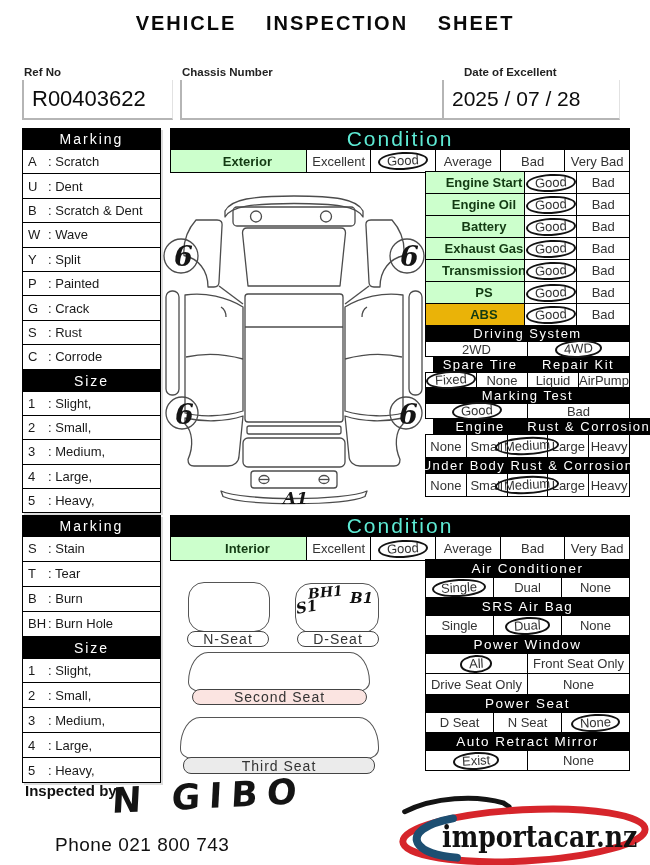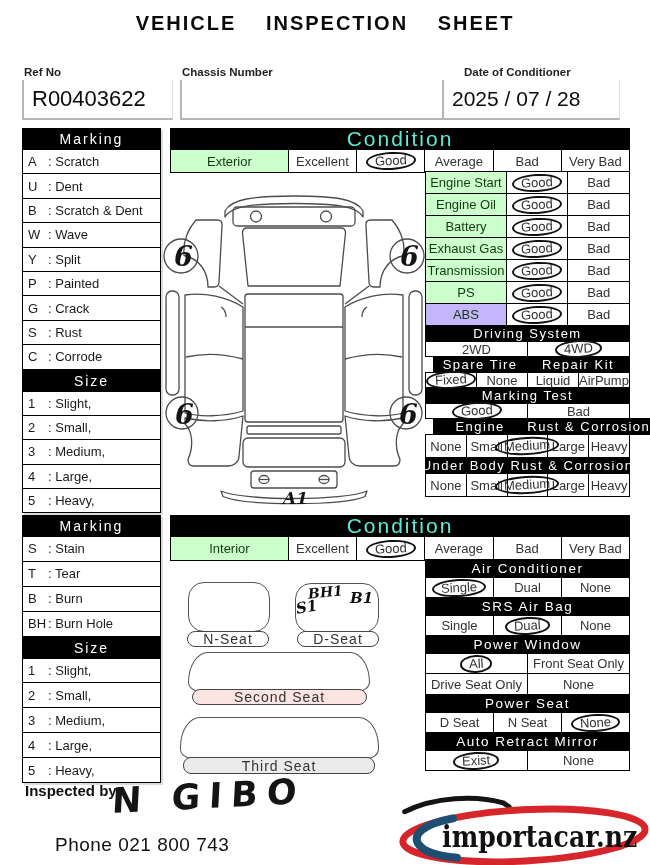--- a/index.html
+++ b/index.html
@@ -24,21 +24,21 @@
   .cond-strip{position:absolute;}
   .cond-bar{height:20px;background:#000;color:#5eead4;font-size:21px;letter-spacing:2px;
             display:flex;align-items:center;justify-content:center;border:1px solid #000;}
   .cond-row{display:flex;margin-top:-1px;}
   .cell{border:1px solid #000;margin-left:-1px;background:#fff;display:flex;
         align-items:center;justify-content:center;font-size:13px;color:#333;
         flex:1;min-width:0;white-space:nowrap;}
   .cond-row .cell{margin-left:0;border-right:none;}
   .cond-row .cell:last-child{border-right:1px solid #000;}
   #ext-cond .cond-row{height:24px;} #int-cond .cond-row{height:25px;}
-  .lab-green{background:#ccffcc;font-weight:normal;color:#123a12;}
+  .lab-green{background:#ccffcc;font-weight:bold;color:#123a12;padding-left:18px;}
   .cond-lab{flex:0 0 25.4%;}
   
   .stack{position:absolute;}
   .st-row{display:flex;margin-top:-1px;}
   .st-row .cell{margin-left:0;border-right:none;}
   .st-row .cell:last-child{border-right:1px solid #000;}
   .st-row.checks{height:23px;}
   .chk-lab{flex:0 0 39%;font-size:13px;}
   .st-header{height:15px;background:#000;color:#fff;font-size:13px;letter-spacing:1.5px;
              display:flex;align-items:center;justify-content:center;border:1px solid #000;
@@ -71,21 +71,21 @@
   <div class="title">VEHICLE INSPECTION SHEET</div>
 
   <div class="fld-label" style="left:24px;top:66px">Ref No</div>
   <div class="fld-box" style="left:22px;top:80px;width:140px">
     <span class="fld-value">R00403622</span>
   </div>
   <div class="fld-label" style="left:182px;top:66px">Chassis Number</div>
   <div class="fld-box" style="left:180px;top:80px;width:264px">
     <span class="fld-value"></span>
   </div>
-  <div class="fld-label" style="left:464px;top:66px">Date of Conditioner</div>
+  <div class="fld-label" style="left:464px;top:66px">Date of Excellent</div>
   <div class="fld-box" style="left:442px;top:80px;width:167px">
     <span class="fld-value" style="font-size:21px">2025 / 07 / 28</span>
   </div>
 
   <div id="ext-marking" class="marking-box" style="left:22px;top:128px;width:139px">
       <div class="mk-header">Marking</div>
       <div class="mk-row">
         <span class="mk-code">A</span>
         <span class="mk-label">: Scratch</span>
       </div>
@@ -213,21 +213,21 @@
       <div class="st-row checks">
         <div class="cell lab-green chk-lab" style="background: rgb(204, 255, 204);">PS</div>
         <div class="cell opt">
           <span class="circled">Good</span>
         </div>
         <div class="cell opt">
           <span>Bad</span>
         </div>
       </div>
       <div class="st-row checks">
-        <div class="cell lab-green chk-lab" style="background: #c4b5fd;">ABS</div>
+        <div class="cell lab-green chk-lab" style="background: #eab308;">ABS</div>
         <div class="cell opt">
           <span class="circled">Good</span>
         </div>
         <div class="cell opt">
           <span>Bad</span>
         </div>
       </div>
       <div class="st-header">Driving System</div>
       <div class="st-row opts">
         <div class="cell opt">

